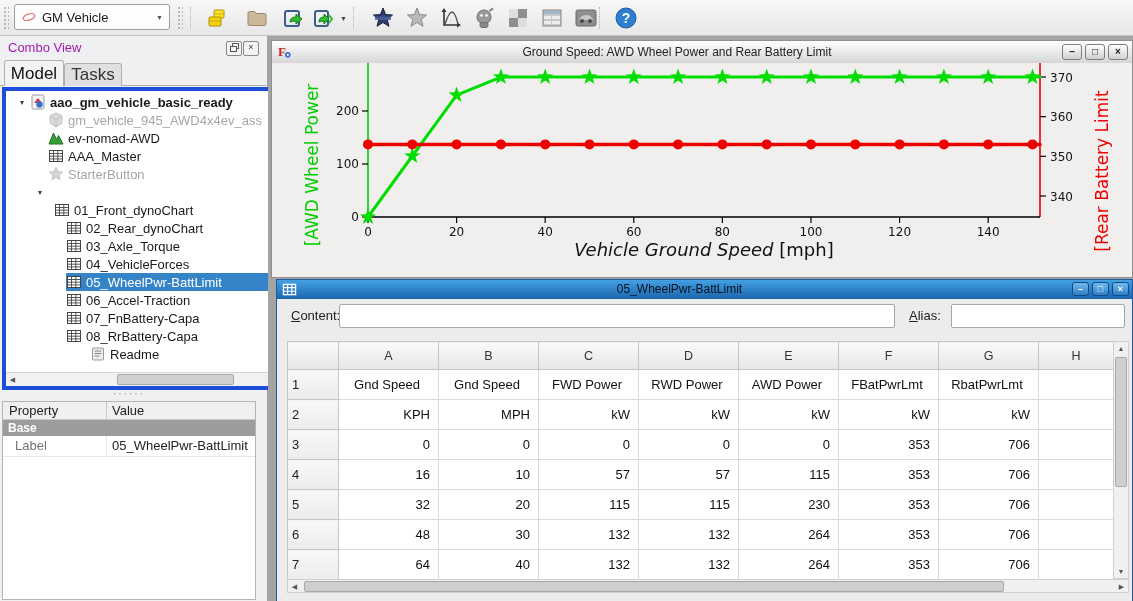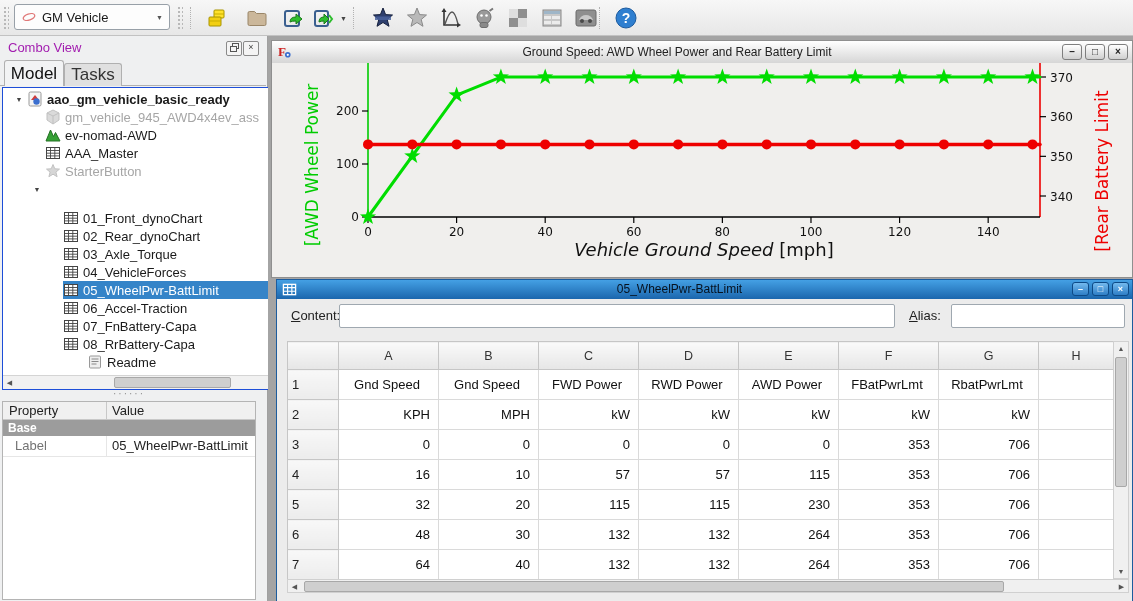--- a/index.html
+++ b/index.html
@@ -30,21 +30,21 @@
             background:#f4f4f4;color:#444;font-size:9px;line-height:11px;text-align:center;}
   #pb-float{right:25px;} #pb-close{right:8px;}
   #pb-float svg{width:9px;height:9px;margin-top:1px;}
   #tabline{position:absolute;left:0;top:49px;width:266px;border-top:1px solid #b0b0b0;}
   .tab{position:absolute;font-size:17px;text-align:center;border:1px solid #b0b0b0;border-bottom:none;
        border-radius:3px 3px 0 0;box-sizing:border-box;}
   #tab-model{left:4px;top:24px;width:60px;height:26px;line-height:25px;background:#f2f3f4;z-index:2;color:#111;}
   #tab-tasks{left:64px;top:27px;width:58px;height:23px;line-height:22px;background:#e0e0e0;color:#333;}
 
   #tree-frame{position:absolute;left:2px;top:51px;width:295px;height:303px;background:#fff;
-              border:1px solid #1d4ed8;box-sizing:border-box;overflow:hidden;padding-top:2px;}
+              border:4px solid #1d4ed8;box-sizing:border-box;overflow:hidden;padding-top:2px;}
   .titem{position:relative;height:18px;display:flex;align-items:center;font-size:13px;color:#1a1a1a;white-space:nowrap;}
   .texp{width:16px;flex:0 0 16px;text-align:center;font-size:7px;color:#444;}
   .hl{display:flex;align-items:center;height:18px;flex:1;min-width:0;}
   .titem.sel .hl{background:#3584c8;}
   .titem.sel .tlabel{color:#fff;}
   .ticon{width:16px;height:16px;margin-right:4px;flex:0 0 16px;}
   .ticon svg{width:16px;height:16px;display:block;}
   .titem.dis .tlabel{color:#a6a6a6;}
   .titem.dis .ticon{filter:grayscale(1);opacity:.55;}
   .titem.bold .tlabel{font-weight:bold;}
@@ -298,21 +298,21 @@
               <svg viewBox="0 0 16 16">
                 <path d="M8 1.5 L9.8 5.8 14.5 6.1 10.9 9.1 12.1 13.7 8 11.2 3.9 13.7 5.1 9.1 1.5 6.1 6.2 5.8 Z" fill="#b5b5b5" stroke="#8f8f8f"></path>
               </svg>
             </span>
             <span class="tlabel">StarterButton</span>
           </span>
         </div>
         <div class="titem" style="padding-left: 26px;">
           <span class="texp">▼</span>
         </div>
-        <div class="titem" style="padding-left: 44px; margin-top: 11px;">
+        <div class="titem" style="padding-left: 32px;">
           <span class="texp"></span>
           <span class="hl">
             <span class="ticon">
               <svg viewBox="0 0 16 16">
                 <rect x="1.5" y="2.5" width="13" height="11" fill="#fff" stroke="#444"></rect>
                 <path d="M1.5 5.5 H14.5 M1.5 8.2 H14.5 M1.5 10.9 H14.5 M5.5 2.5 V13.5 M9.8 2.5 V13.5" stroke="#444" stroke-width="0.9" fill="none"></path>
               </svg>
             </span>
             <span class="tlabel">01_Front_dynoChart</span>
           </span>

